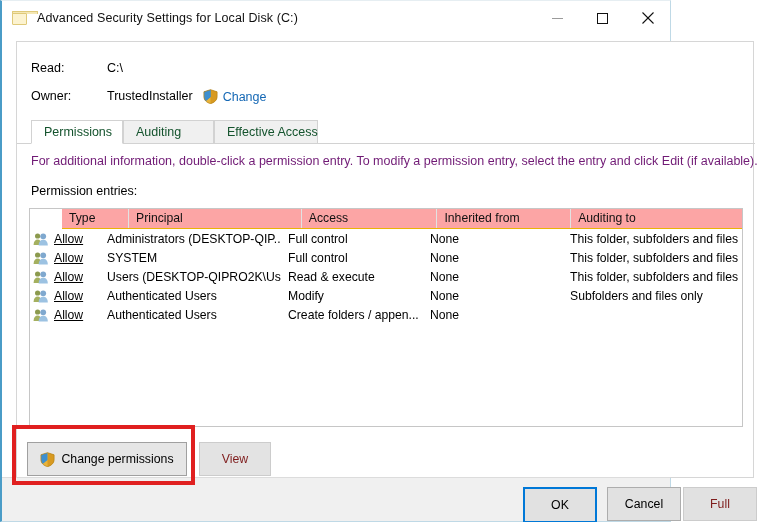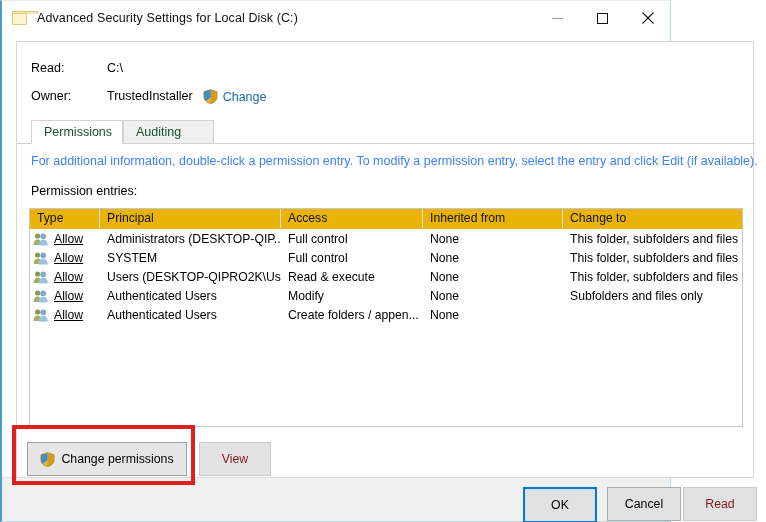--- a/index.html
+++ b/index.html
@@ -140,21 +140,21 @@
     background: #ffffff;
     border-bottom-color: #ffffff;
     z-index: 2;
   }
 
   
   #info-text {
     position: absolute;
     left: 14px; top: 112px;
     font-size: 12.5px;
-    color: #3b82f6;
+    color: #701a75;
     white-space: nowrap;
   }
   #entries-label {
     position: absolute;
     left: 14px; top: 142px;
     font-size: 12.5px;
     color: #000000;
   }
 
   
@@ -162,23 +162,24 @@
     position: absolute;
     left: 12px; top: 166px;
     width: 714px; height: 219px;
     background: #ffffff;
     border: 1px solid #c6c6c6;
     overflow: hidden;
   }
   #list-header {
     position: relative;
     height: 20px;
-    background: #eab308;
+    background: #fca5a5;
     border-bottom: 1px solid #eab308;
     display: flex;
+    margin-left: 32px;
   }
   .col-head {
     position: relative;
     font-size: 12.2px;
     color: #111111;
     padding-left: 7px;
     padding-top: 2px;
     border-right: 1px solid #e2e2e2;
     white-space: nowrap;
     overflow: hidden;
@@ -331,33 +332,36 @@
     </div>
 
     <div id="tabstrip">
       <div class="tabline"></div>
       <div class="tab active" style="left:14px; width:92px;">
         <span>Permissions</span>
       </div>
       <div class="tab" style="left:106px; width:91px;">
         <span>Auditing</span>
       </div>
+      <div class="tab" style="left:197px; width:104px;">
+        <span>Effective Access</span>
+      </div>
     </div>
 
     <div id="info-text">For additional information, double-click a permission entry. To modify a permission entry, select the entry and click Edit (if available).</div>
     <div id="entries-label">Permission entries:</div>
 
     <div id="listview">
 
       <div id="list-header">
         <div class="col-head c-type">Type</div>
         <div class="col-head c-principal">Principal</div>
         <div class="col-head c-access">Access</div>
         <div class="col-head c-inherited">Inherited from</div>
-        <div class="col-head c-applies">Change to</div>
+        <div class="col-head c-applies">Auditing to</div>
       </div>
 
       <div id="list-body">
 
         <div class="list-row">
           <div class="cell c-type">
             <span class="users-icon"><svg width="16" height="14" viewBox="0 0 16 14">
                   <circle cx="4.6" cy="4" r="2.6" fill="#8c9a4e"></circle>
                   <path d="M0.6 13 C0.6 9.6 2.4 7.6 4.6 7.6 C6.8 7.6 8.6 9.6 8.6 13 Z" fill="#a4b05f"></path>
                   <circle cx="10.2" cy="4.3" r="2.9" fill="#7fa8cf"></circle>
@@ -456,17 +460,17 @@
   <div id="highlight-box"></div>
 
   <div id="footer">
     <div class="btn" id="btn-ok">
       <span>OK</span>
     </div>
     <div class="btn" id="btn-cancel">
       <span>Cancel</span>
     </div>
     <div class="btn disabled" id="btn-apply">
-      <span>Read</span>
+      <span>Full</span>
     </div>
   </div>
 
 </div>
 
 </body></html>

